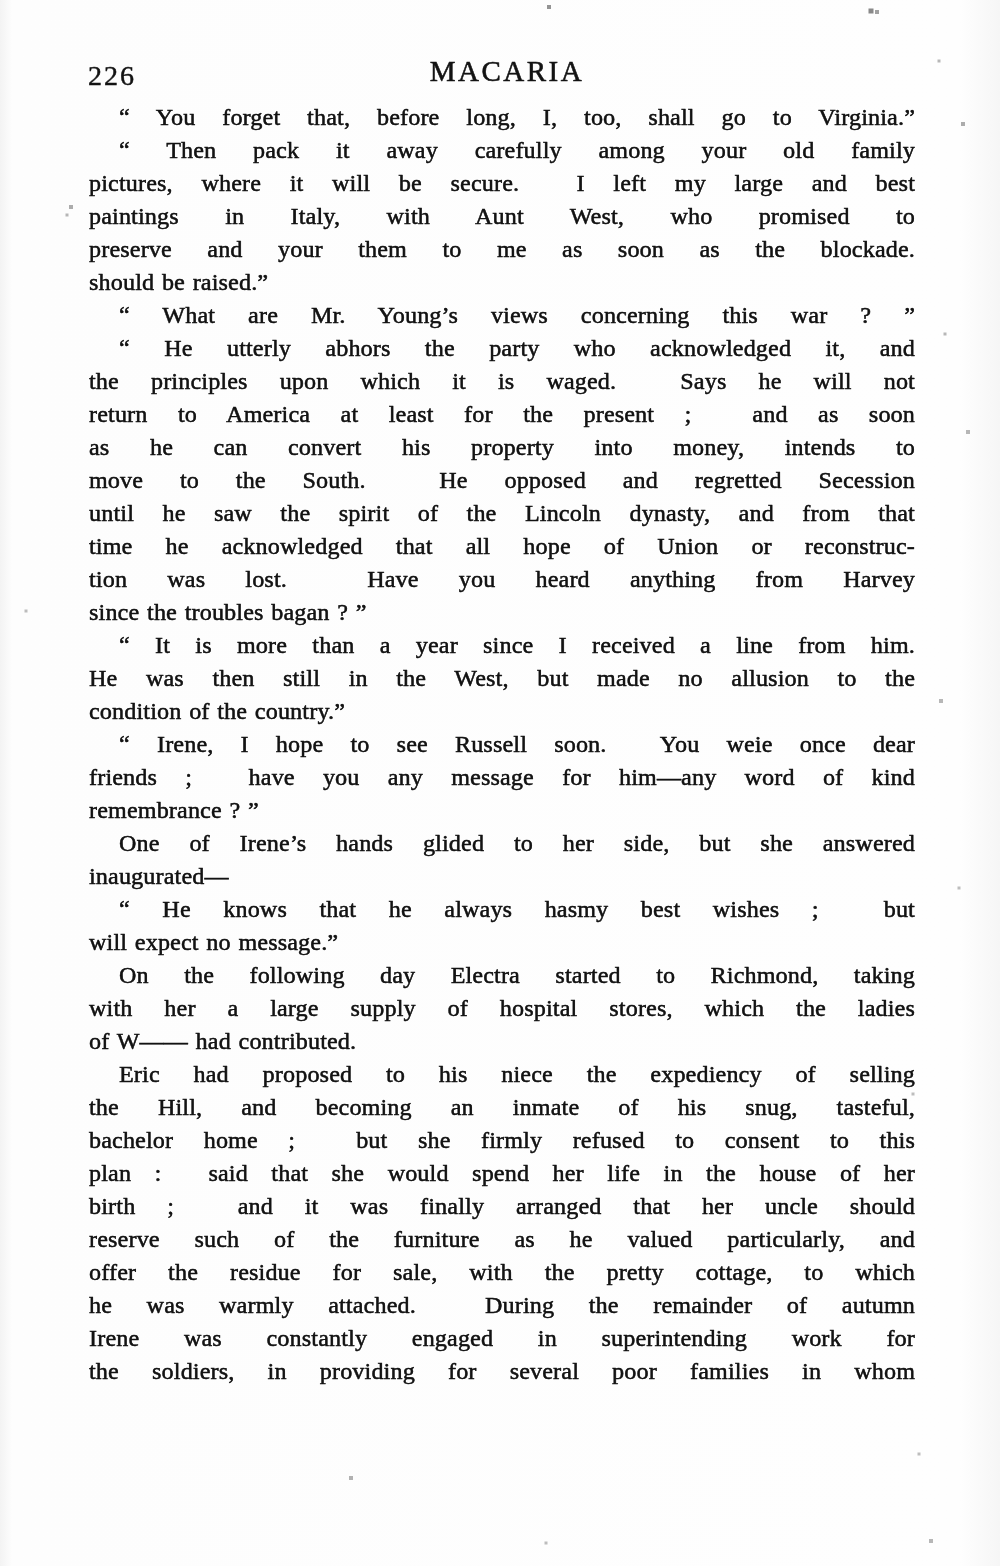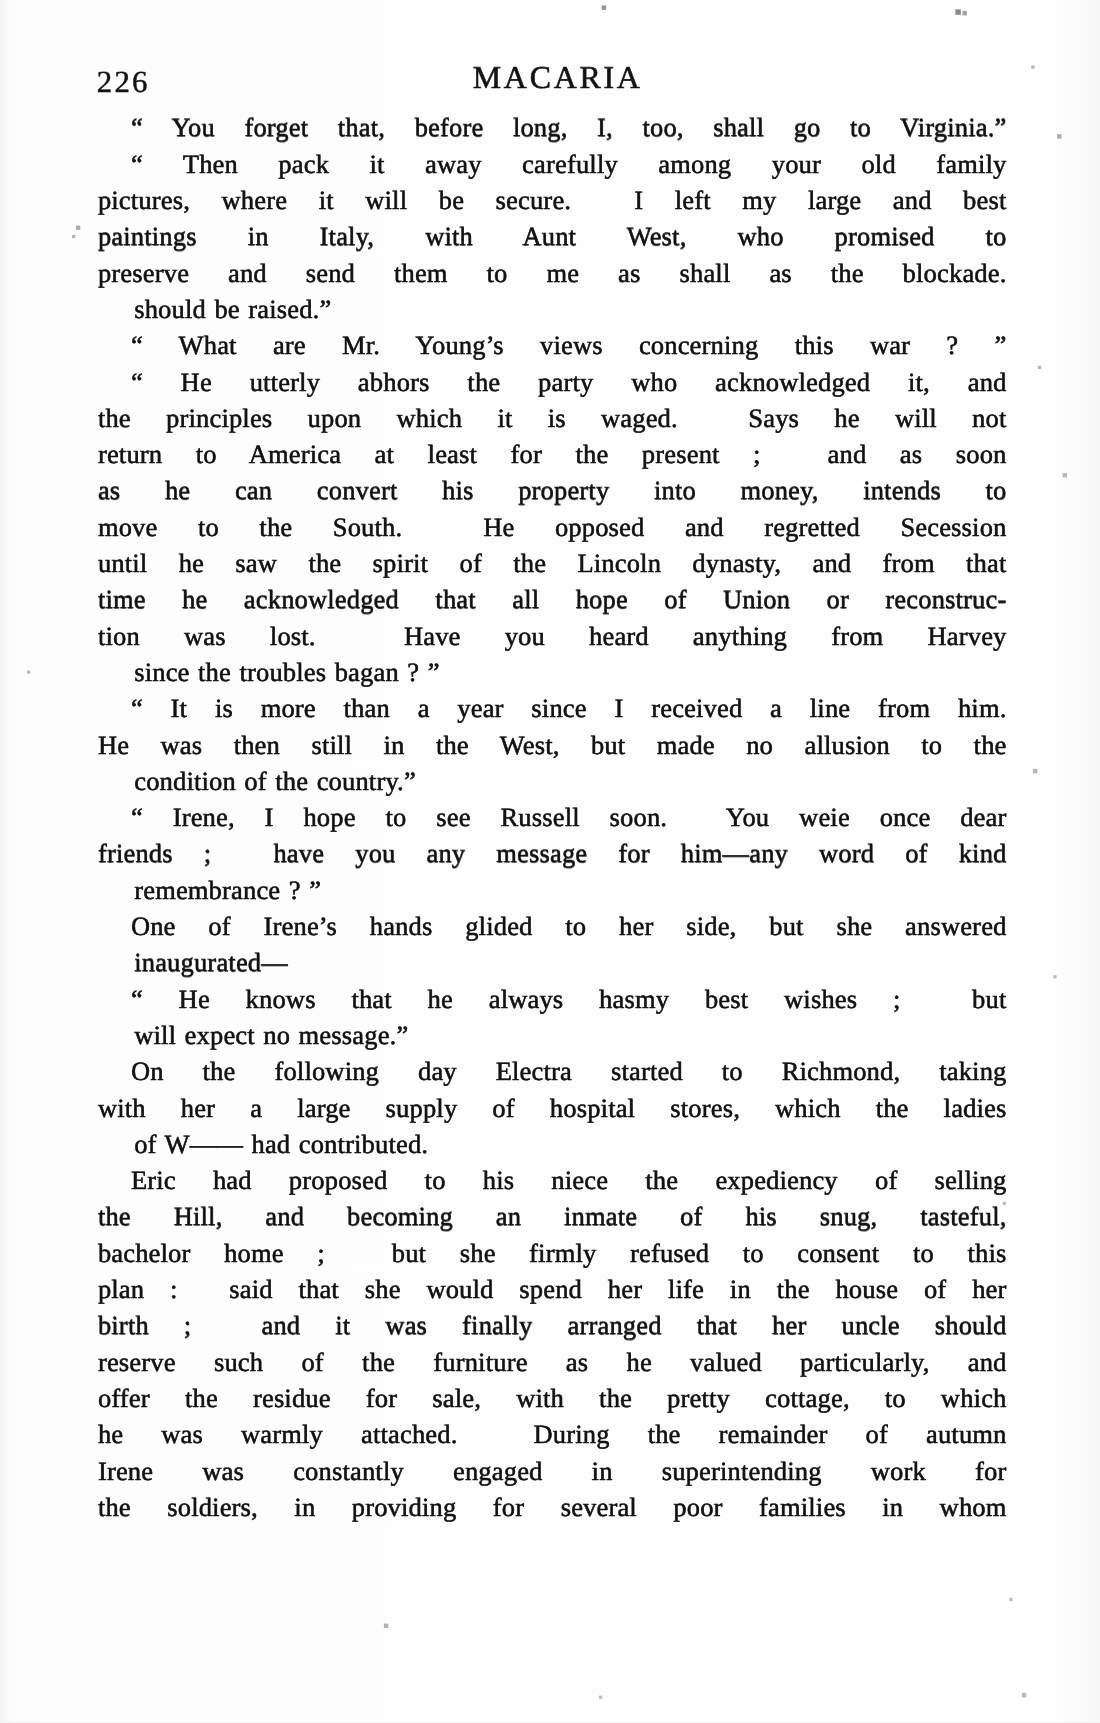--- a/index.html
+++ b/index.html
@@ -55,21 +55,21 @@
     font-size: 24px;
     line-height: 33px;
     letter-spacing: 0.2px;
     word-spacing: 1.5px;
     text-align: justify;
     text-align-last: justify;
     -webkit-text-stroke: 0.42px currentColor;
     text-shadow: 0.3px 0.2px 0.4px rgba(15,15,15,0.55);
   }
   .line.indent { padding-left: 30px; }
-  .line.last { text-align-last: left; margin-left: 33px; }
+  .line.last { text-align-last: left; }
   
   .speck {
     position: absolute;
     left: 0; top: 0;
     width: 2px; height: 2px;
     background: transparent;
     box-shadow:
       870px 10px 0 1.5px rgba(20,20,20,0.50),
       876px 11px 0 1px rgba(20,20,20,0.40),
       548px 6px 0 1px rgba(20,20,20,0.45),
@@ -96,21 +96,21 @@
   <div class="header">
     <span class="pagenum">226</span>
     <span class="title">MACARIA</span>
   </div>
 
   <div class="textblock">
       <div class="line indent">“ You forget that, before long, I, too, shall go to Virginia.”</div>
       <div class="line indent">“ Then pack it away carefully among your old family</div>
       <div class="line">pictures, where it will be secure.&nbsp; I left my large and best</div>
       <div class="line">paintings in Italy, with Aunt West, who promised to</div>
-      <div class="line">preserve and send them to me as shall as the blockade.</div>
+      <div class="line">preserve and your them to me as soon as the blockade.</div>
       <div class="line last">should be raised.”</div>
       <div class="line indent">“ What are Mr. Young’s views concerning this war ?&nbsp;”</div>
       <div class="line indent">“ He utterly abhors the party who acknowledged it, and</div>
       <div class="line">the principles upon which it is waged.&nbsp; Says he will not</div>
       <div class="line">return to America at least for the present ;&nbsp; and as soon</div>
       <div class="line">as he can convert his property into money, intends to</div>
       <div class="line">move to the South.&nbsp; He opposed and regretted Secession</div>
       <div class="line">until he saw the spirit of the Lincoln dynasty, and from that</div>
       <div class="line">time he acknowledged that all hope of Union or reconstruc-</div>
       <div class="line">tion was lost.&nbsp; Have you heard anything from Harvey</div>

